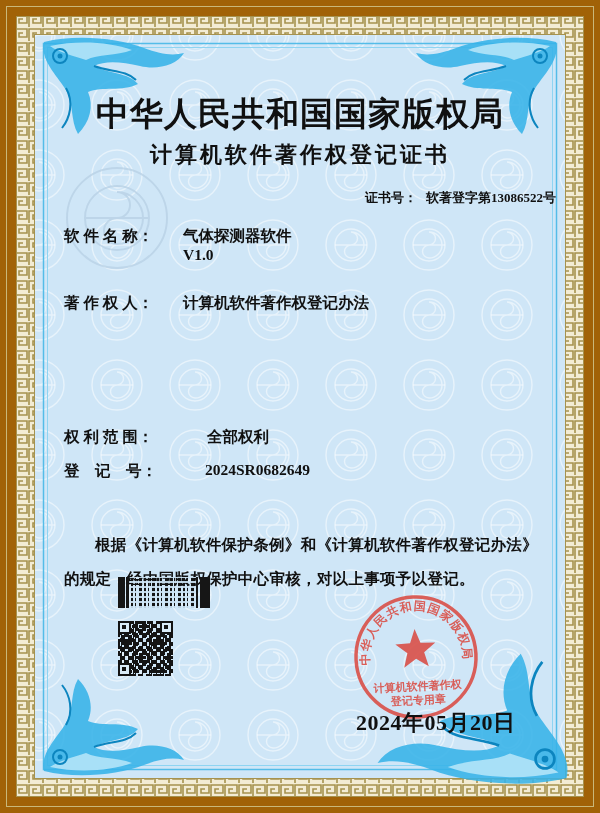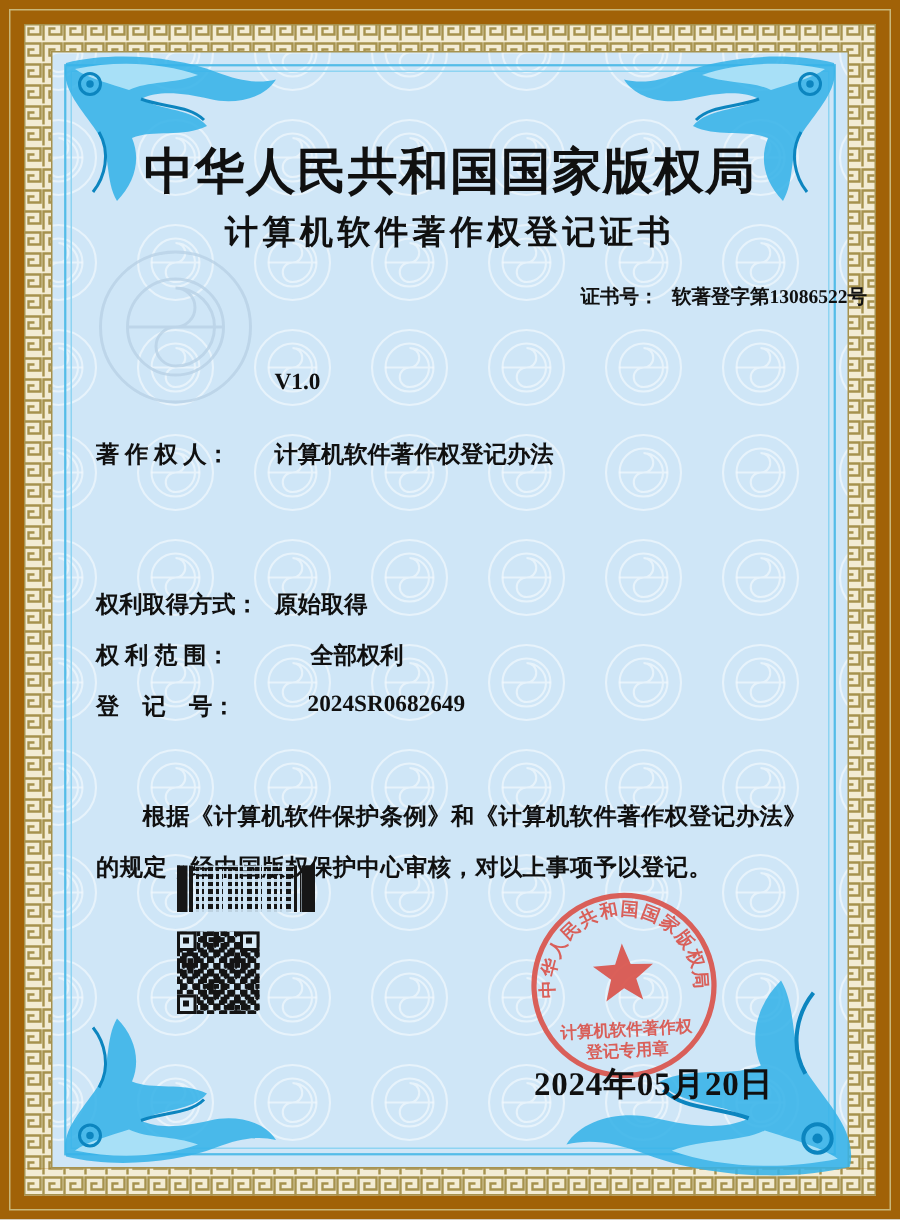--- a/index.html
+++ b/index.html
@@ -7,21 +7,21 @@
     position:relative;width:600px;height:813px;overflow:hidden;
     background:#a16207;
     font-family:"Liberation Serif","DejaVu Serif",serif;
     color:#101010;
   }
   .deco{position:absolute;left:0;top:0;pointer-events:none;}
   .abs{position:absolute;}
   
   .title1{left:0;top:92px;width:100%;text-align:center;font-size:33px;font-weight:900;letter-spacing:1px;}
   .title2{left:0;top:140px;width:100%;text-align:center;font-size:22px;font-weight:900;letter-spacing:3px;}
-  .certno{left:365px;top:189px;font-size:13px;font-weight:bold;display:flex;gap:9px;white-space:nowrap;margin-left:22px;}
+  .certno{left:365px;top:189px;font-size:13px;font-weight:bold;display:flex;gap:9px;white-space:nowrap;}
   .row{left:64px;display:flex;font-size:15.5px;font-weight:bold;white-space:nowrap;}
   .row .lbl{width:119px;flex:none;}
   .r-name{top:226px;} .r-ver{left:183px;top:246px;font-size:15.5px;font-weight:bold;}
   .r-owner{top:293px;} .r-acq{top:393px;} .r-scope{top:427px;gap:24px;} .r-reg{top:461px;gap:22px;}
   .statement{left:64px;top:512px;width:474px;font-size:15.5px;font-weight:bold;
     line-height:34px;text-indent:2em;text-align:justify;letter-spacing:0.3px;}
   .datestr{left:356px;top:708px;font-size:22px;font-weight:bold;letter-spacing:0.5px;}
   
   .barcode{left:118px;top:577px;width:92px;height:31px;
     background:repeating-linear-gradient(90deg,#161616 0 2px,transparent 2px 4px,#161616 4px 5px,transparent 5px 8px,#161616 8px 11px,transparent 11px 13px);}
@@ -93,31 +93,31 @@
   </svg>
 
   <div class="abs title1">中华人民共和国国家版权局</div>
   <div class="abs title2">计算机软件著作权登记证书</div>
 
   <div class="abs certno">
     <span>证书号：</span>
     <span>软著登字第13086522号</span>
   </div>
 
+  <div class="abs row r-name">
+    <span class="lbl">软 件 名 称：</span>
+    <span class="val">气体探测器软件</span>
+  </div>
   <div class="abs r-ver">V1.0</div>
 
   <div class="abs row r-owner">
     <span class="lbl">著 作 权 人：</span>
     <span class="val">计算机软件著作权登记办法</span>
   </div>
 
-  <div class="abs row r-acq">
-    <span class="lbl">权利取得方式：</span>
-    <span class="val">原始取得</span>
-  </div>
 
   <div class="abs row r-scope">
     <span class="lbl">权 利 范 围：</span>
     <span class="val">全部权利</span>
   </div>
 
   <div class="abs row r-reg">
     <span class="lbl">登　记　号：</span>
     <span class="val">2024SR0682649</span>
   </div>

